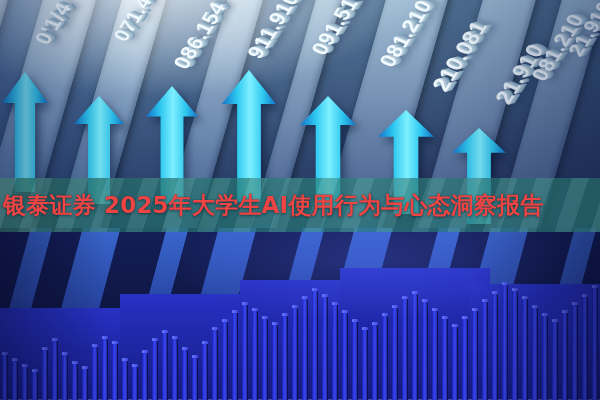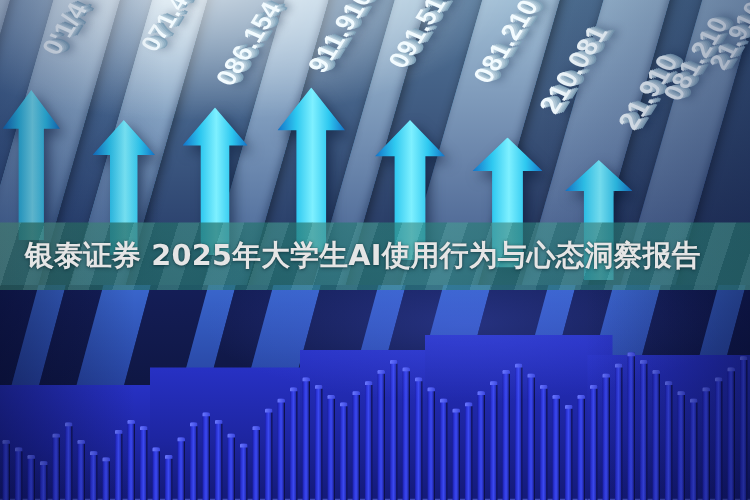--- a/index.html
+++ b/index.html
@@ -64,22 +64,22 @@
     position:absolute;left:0;top:178px;width:600px;height:54px;
     background:repeating-linear-gradient(108deg,
       rgba(255,255,255,.07) 0px, rgba(255,255,255,.07) 16px,
       rgba(0,0,0,.06) 16px, rgba(0,0,0,.06) 34px);
     pointer-events:none;
   }
 
   .title{
     position:absolute;left:0;top:178px;width:600px;height:54px;
     display:flex;align-items:center;
-    padding-left:20px;box-sizing:border-box;
-    color:#e5e5e5;font-weight:700;font-size:23px;line-height:1;
+    padding-left:3px;box-sizing:border-box;
+    color:#ef4444;font-weight:700;font-size:23px;line-height:1;
     letter-spacing:.2px;white-space:nowrap;
     text-shadow:0 1px 3px rgba(0,30,40,.55), 0 0 1px rgba(0,0,0,.4);
     font-family:"DejaVu Sans","Liberation Sans",sans-serif;
   }
 
   
   .lower{
     position:absolute;left:0;top:228px;width:600px;height:172px;overflow:hidden;
     background:linear-gradient(180deg,#0d1d52 0%,#122a6d 30%,#16277a 60%,#151f63 100%);
   }

